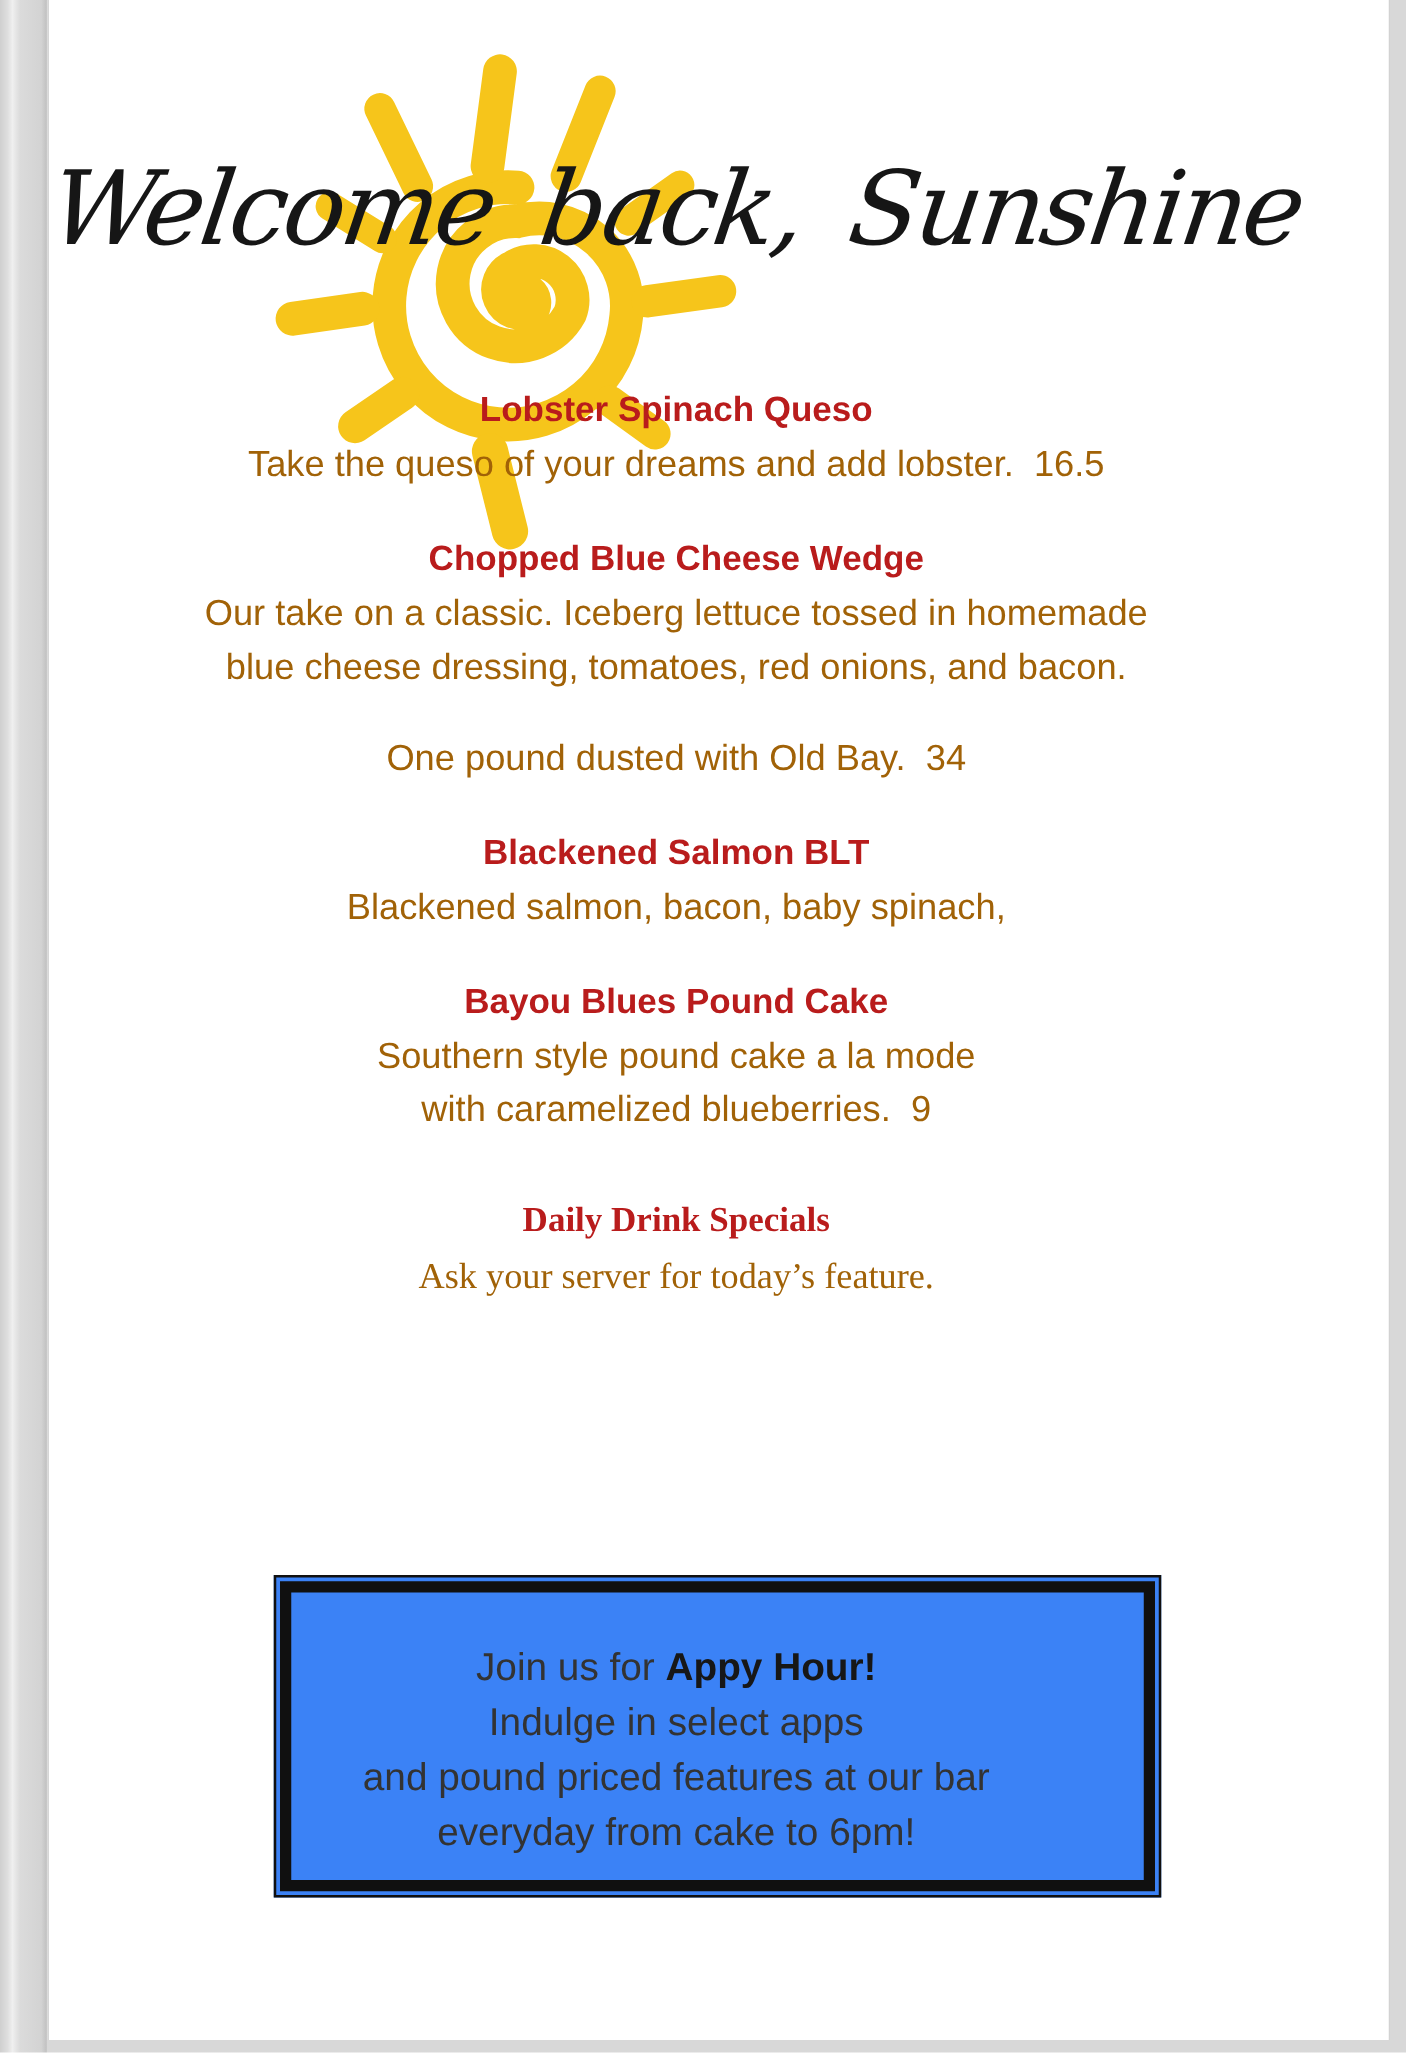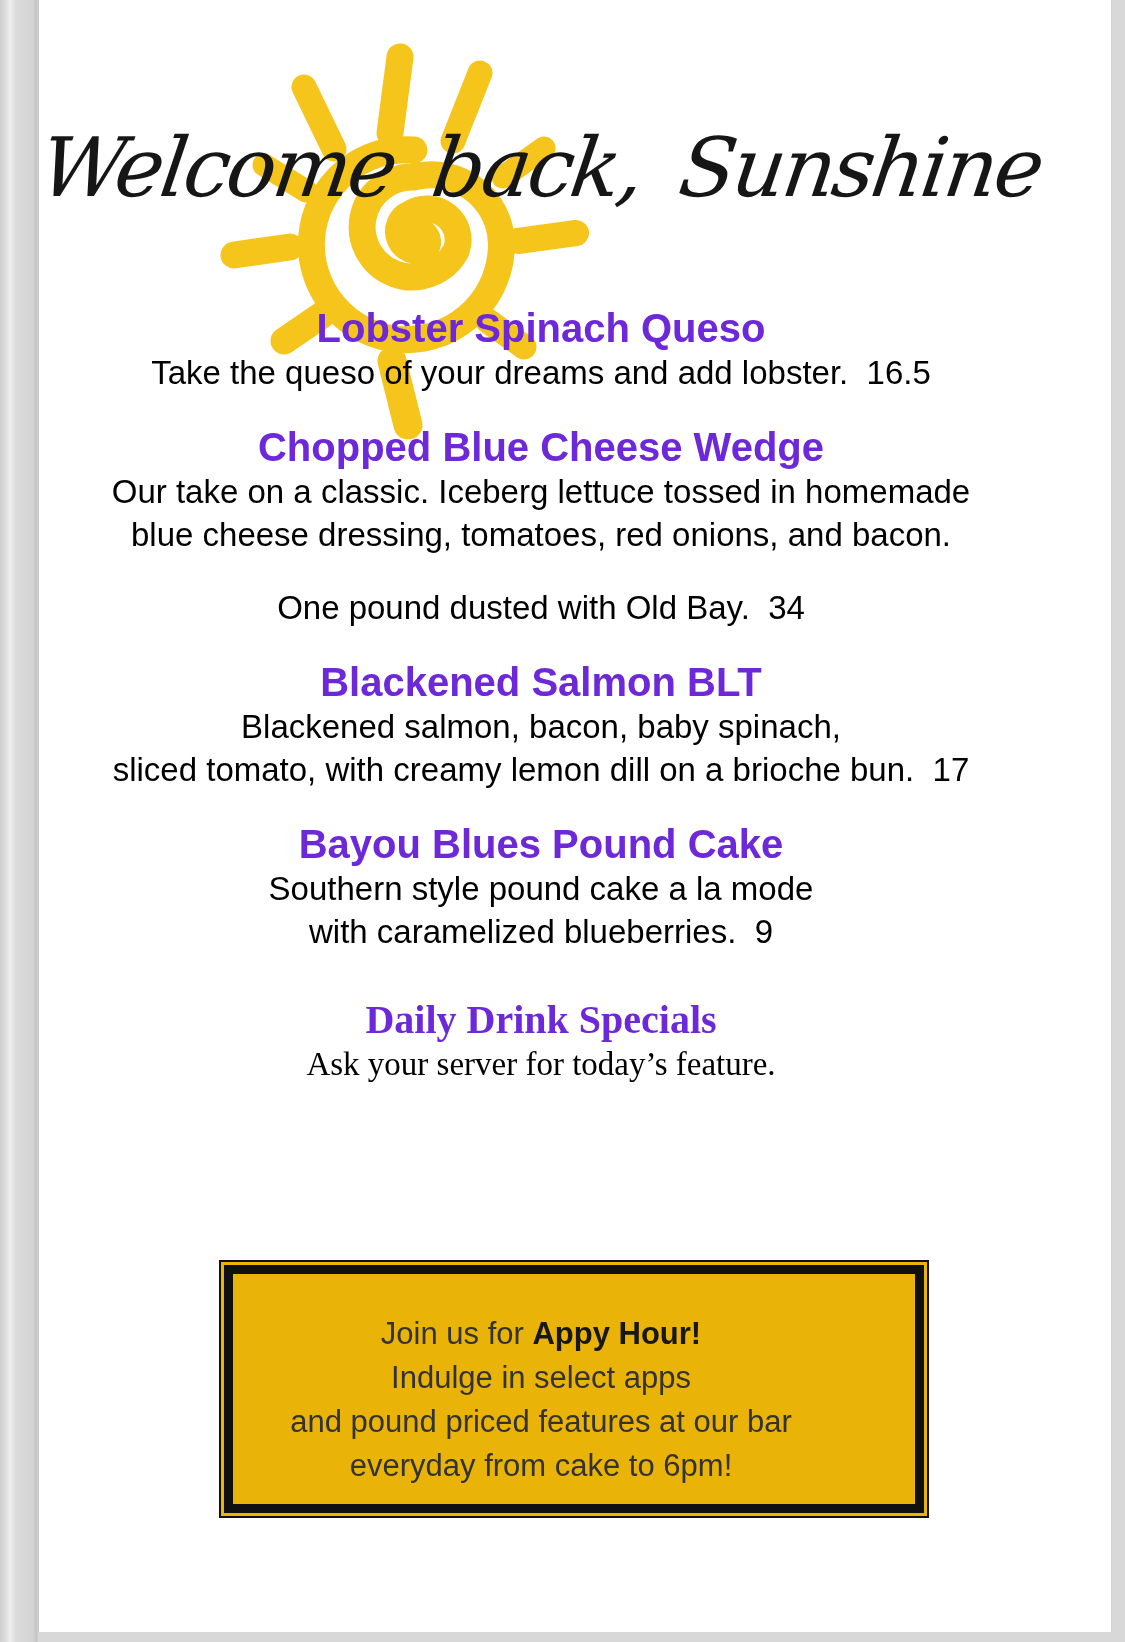--- a/index.html
+++ b/index.html
@@ -22,26 +22,26 @@
     text-align:center; color:#161616;
     font-family:"DejaVu Serif", serif; font-style:italic; font-weight:500;
     font-size:82px; letter-spacing:-3px; word-spacing:16px; white-space:nowrap;
     transform:skewX(-8deg);
   }
   
   .menu { position:absolute; top:305px; left:0; width:1004px; text-align:center; z-index:2; }
   .menu-section { margin:30px 0 0 0; }
   .menu-section:first-child { margin-top:0; }
   .menu-section.extra-gap { margin-top:44px;font-family:Liberation Serif, serif; }
-  .menu-title { font-size:40px; line-height:46px; font-weight:bold; color:#6d28d9; }
-  .menu-line  { font-size:33px; line-height:43px; color:#000000; }
+  .menu-title { font-size:28px; line-height:46px; font-weight:bold; color:#b91c1c; }
+  .menu-line  { font-size:29px; line-height:43px; color:#a16207; }
   
   .appy-box {
     position:absolute; left:180px; top:1260px; width:710px; height:258px;
-    border:2px solid #101010; padding:3px; box-sizing:border-box; z-index:2; background:#eab308;
+    border:2px solid #101010; padding:3px; box-sizing:border-box; z-index:2; background:#3b82f6;
   }
   .appy-inner {
     border:9px solid #101010; width:100%; height:100%; box-sizing:border-box;
     text-align:center; padding:38px 66px 0 0;
     font-size:31px; line-height:44px; color:#333333;
   }
   .appy-inner b { color:#171717; }
 </style>
 </head>
 <body>
@@ -77,21 +77,20 @@
       <div class="menu-line">blue cheese dressing, tomatoes, red onions, and bacon.</div>
     </div>
 
     <div class="menu-section">
       <div class="menu-line">One pound dusted with Old Bay.&nbsp; 34</div>
     </div>
 
     <div class="menu-section">
       <div class="menu-title">Blackened Salmon BLT</div>
       <div class="menu-line">Blackened salmon, bacon, baby spinach,</div>
-      <div class="menu-line">sliced tomato, with creamy lemon dill on a brioche bun.&nbsp; 17</div>
     </div>
 
     <div class="menu-section">
       <div class="menu-title">Bayou Blues Pound Cake</div>
       <div class="menu-line">Southern style pound cake a la mode</div>
       <div class="menu-line">with caramelized blueberries.&nbsp; 9</div>
     </div>
 
     <div class="menu-section extra-gap">
       <div class="menu-title">Daily Drink Specials</div>

